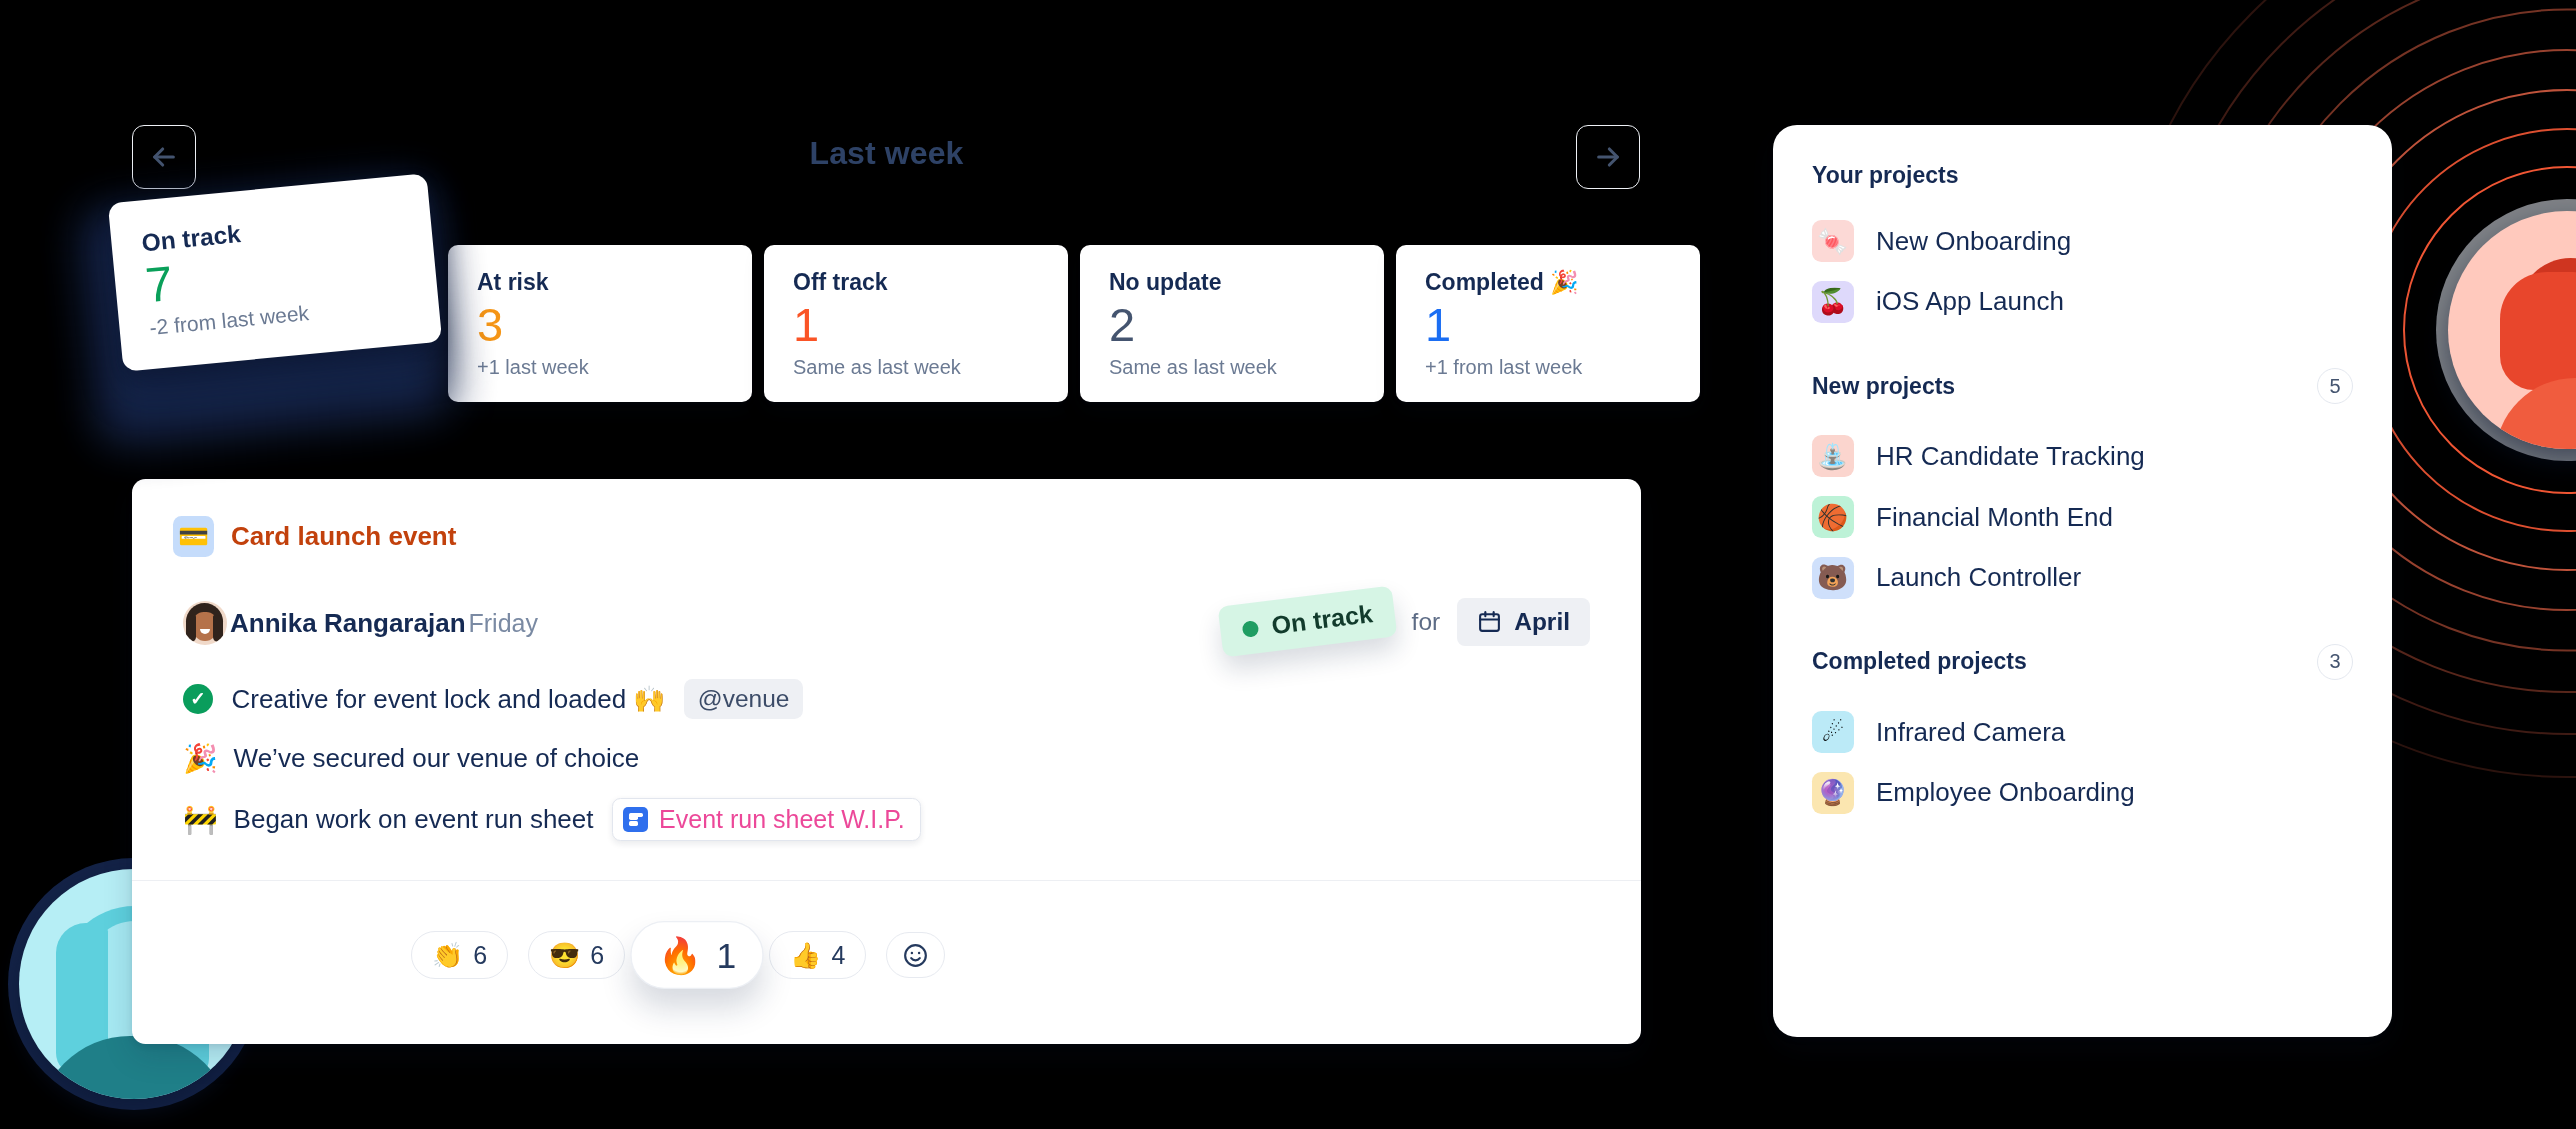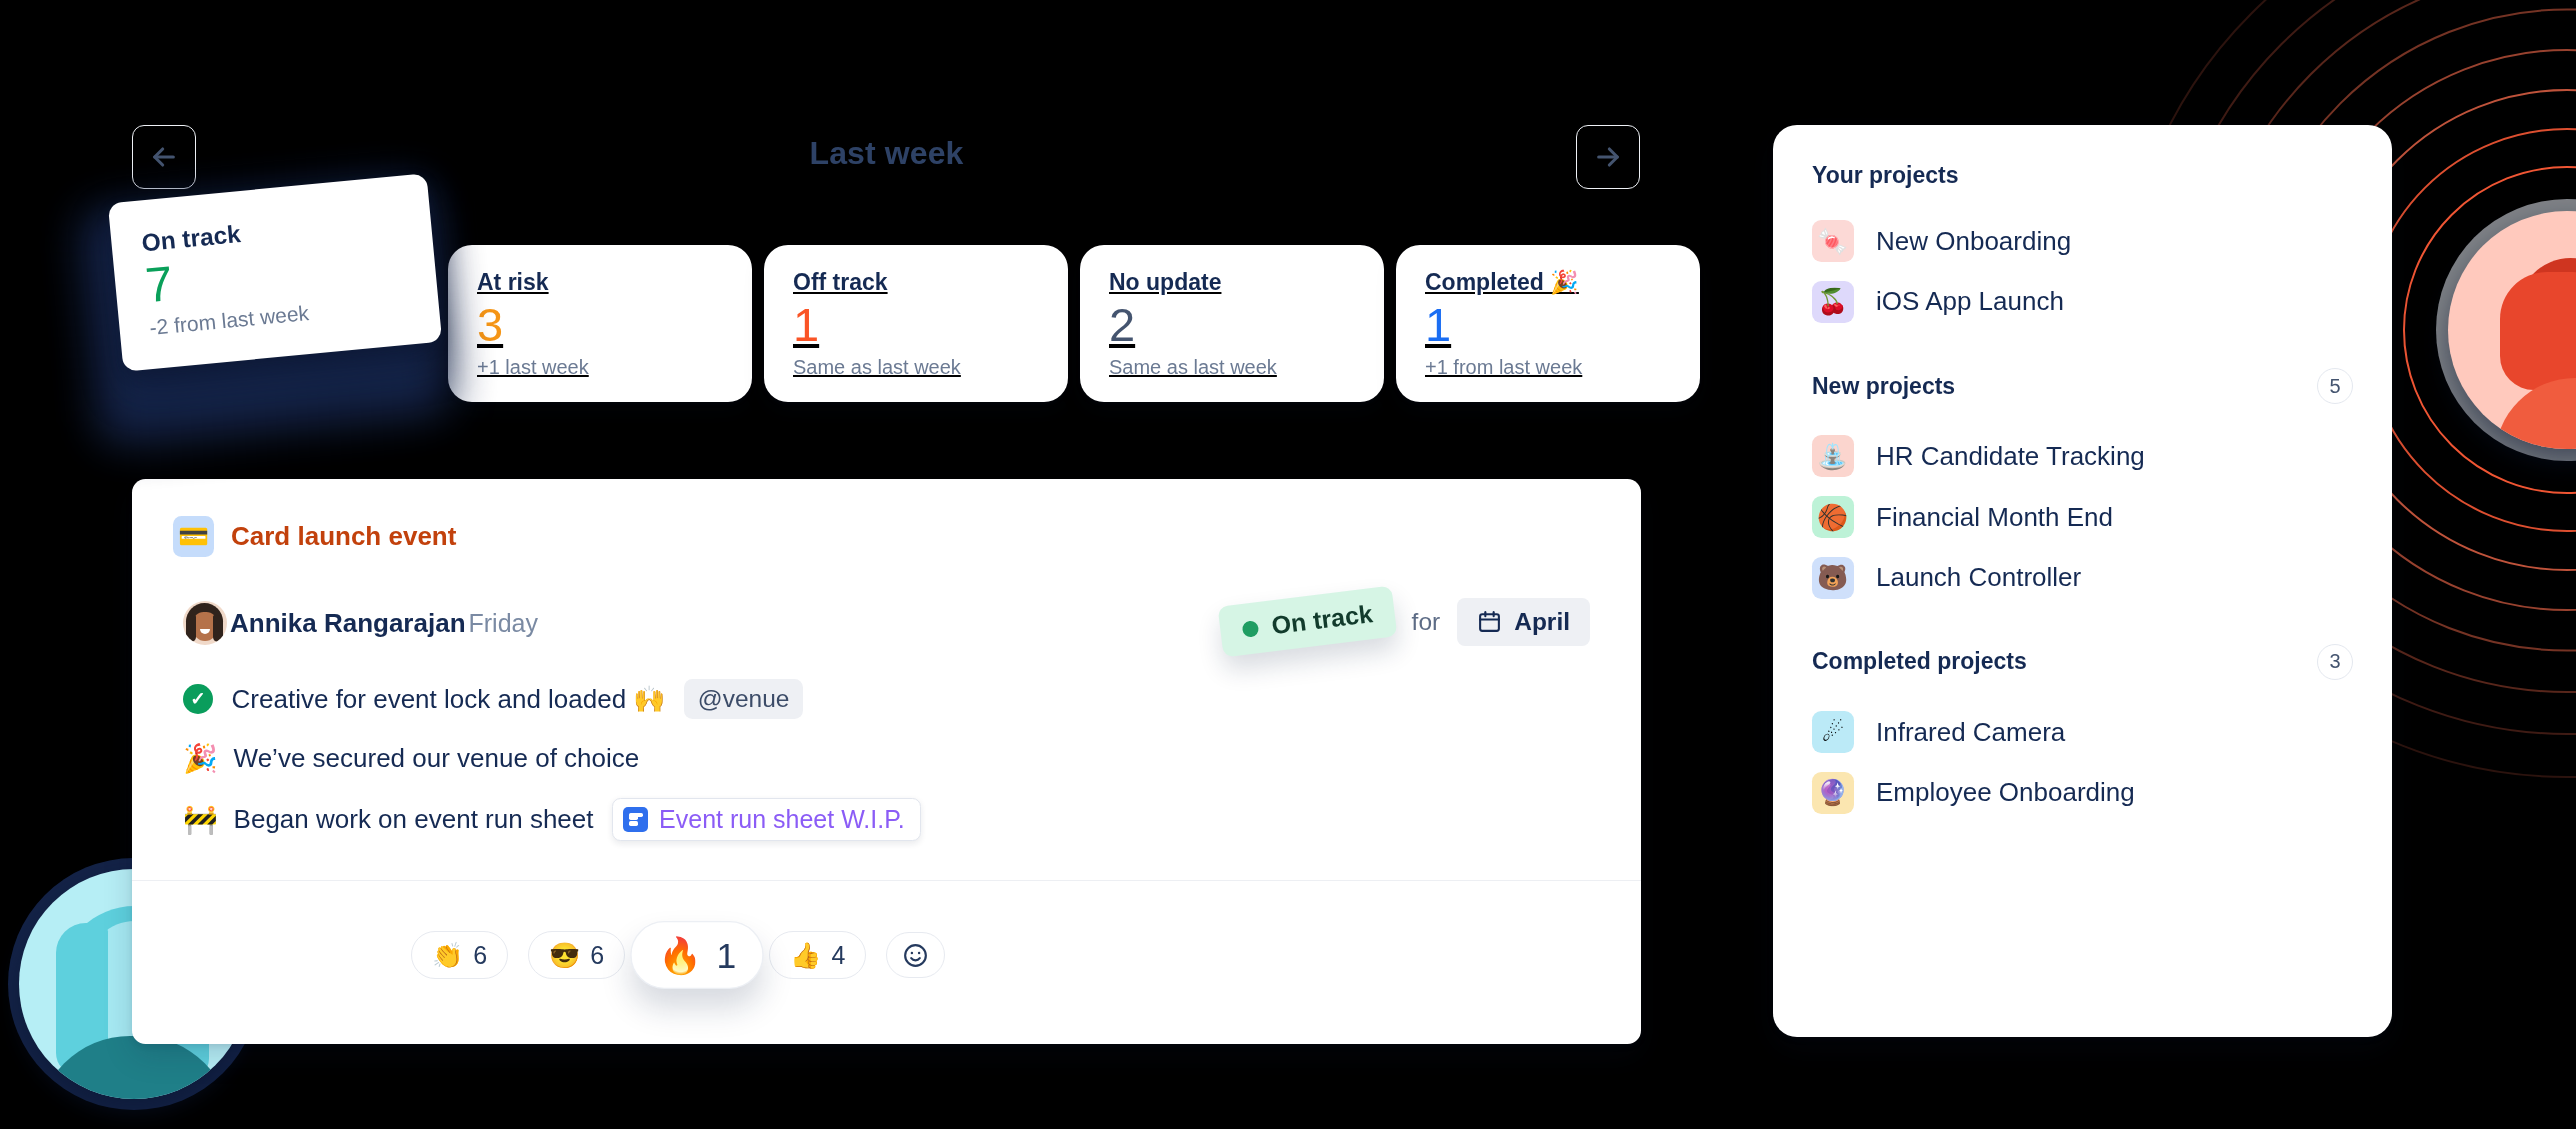--- a/index.html
+++ b/index.html
@@ -56,24 +56,23 @@
   
   .week-title {
     position: absolute; left: 0; top: 135px; width: 1773px;
     text-align: center; font-size: 32px; font-weight: 700; color: #2e4266;
     letter-spacing: 0.1px;
   }
 
   
   .stat-row { position: absolute; left: 115px; top: 245px; display: flex; gap: 12px; }
   .stat-card {
-    width: 304px; height: 157px; background: #ffffff; border-radius: 24px;
+    width: 304px; height: 157px; background: #ffffff; border-radius: 10px;
     padding: 25px 29px 0 29px;
     box-shadow: 0 1.7px 5px rgba(20,30,60,.10), 0 8.5px 22px rgba(20,30,60,.12);
-    text-decoration: underline;
   }
   .stat-card .label { font-size: 23px; font-weight: 700; color: #152a53; line-height: 1.1; white-space: nowrap; }
   .stat-card .value { font-size: 47px; font-weight: 400; line-height: 1.12; margin-top: 3.4px; }
   .stat-card .delta { font-size: 20px; color: #6b7a93; margin-top: 5px; white-space: nowrap; }
 
   
   .stat-float {
     position: absolute; left: 115px; top: 188px;
     width: 320px; height: 169px; background: #ffffff; border-radius: 13.5px;
     padding: 29px 30px 0 30px;
@@ -151,21 +150,21 @@
     display: inline-flex; align-items: center; gap: 11px;
     background: #ffffff; border: 0.8px solid #e2e6ee; border-radius: 8.5px;
     padding: 6px 15px 6px 10px; box-shadow: 0 2.5px 6.8px rgba(20,30,60,.09);
   }
   .doc-icon { width: 25px; height: 25px; border-radius: 5px; background: #2f6fed; position: relative; flex: 0 0 auto; }
   .doc-icon::before, .doc-icon::after {
     content: ""; position: absolute; left: 6px; background: #fff; border-radius: 1.7px;
   }
   .doc-icon::before { top: 6px; width: 13.5px; height: 4.2px; }
   .doc-icon::after { top: 14.4px; width: 8.5px; height: 4.2px; box-shadow: 0 -6px 0 0 #fff; }
-  .doc-label { font-size: 25px; color: #8b5cf6; }
+  .doc-label { font-size: 25px; color: #ec4899; }
 
   .feed-divider { position: absolute; left: 0; right: 0; top: 401px; height: 0.8px; background: #edeff3; }
 
   .reactions { position: absolute; left: 279px; top: 452px; display: flex; align-items: center; gap: 20px; }
   .reaction {
     display: inline-flex; align-items: center; gap: 10px;
     border: 0.8px solid #e7eaf0; border-radius: 845px; background: #fff;
     padding: 8.5px 20px; font-size: 25px; color: #253a5e;
   }
   .reaction .em { font-size: 25px; }

